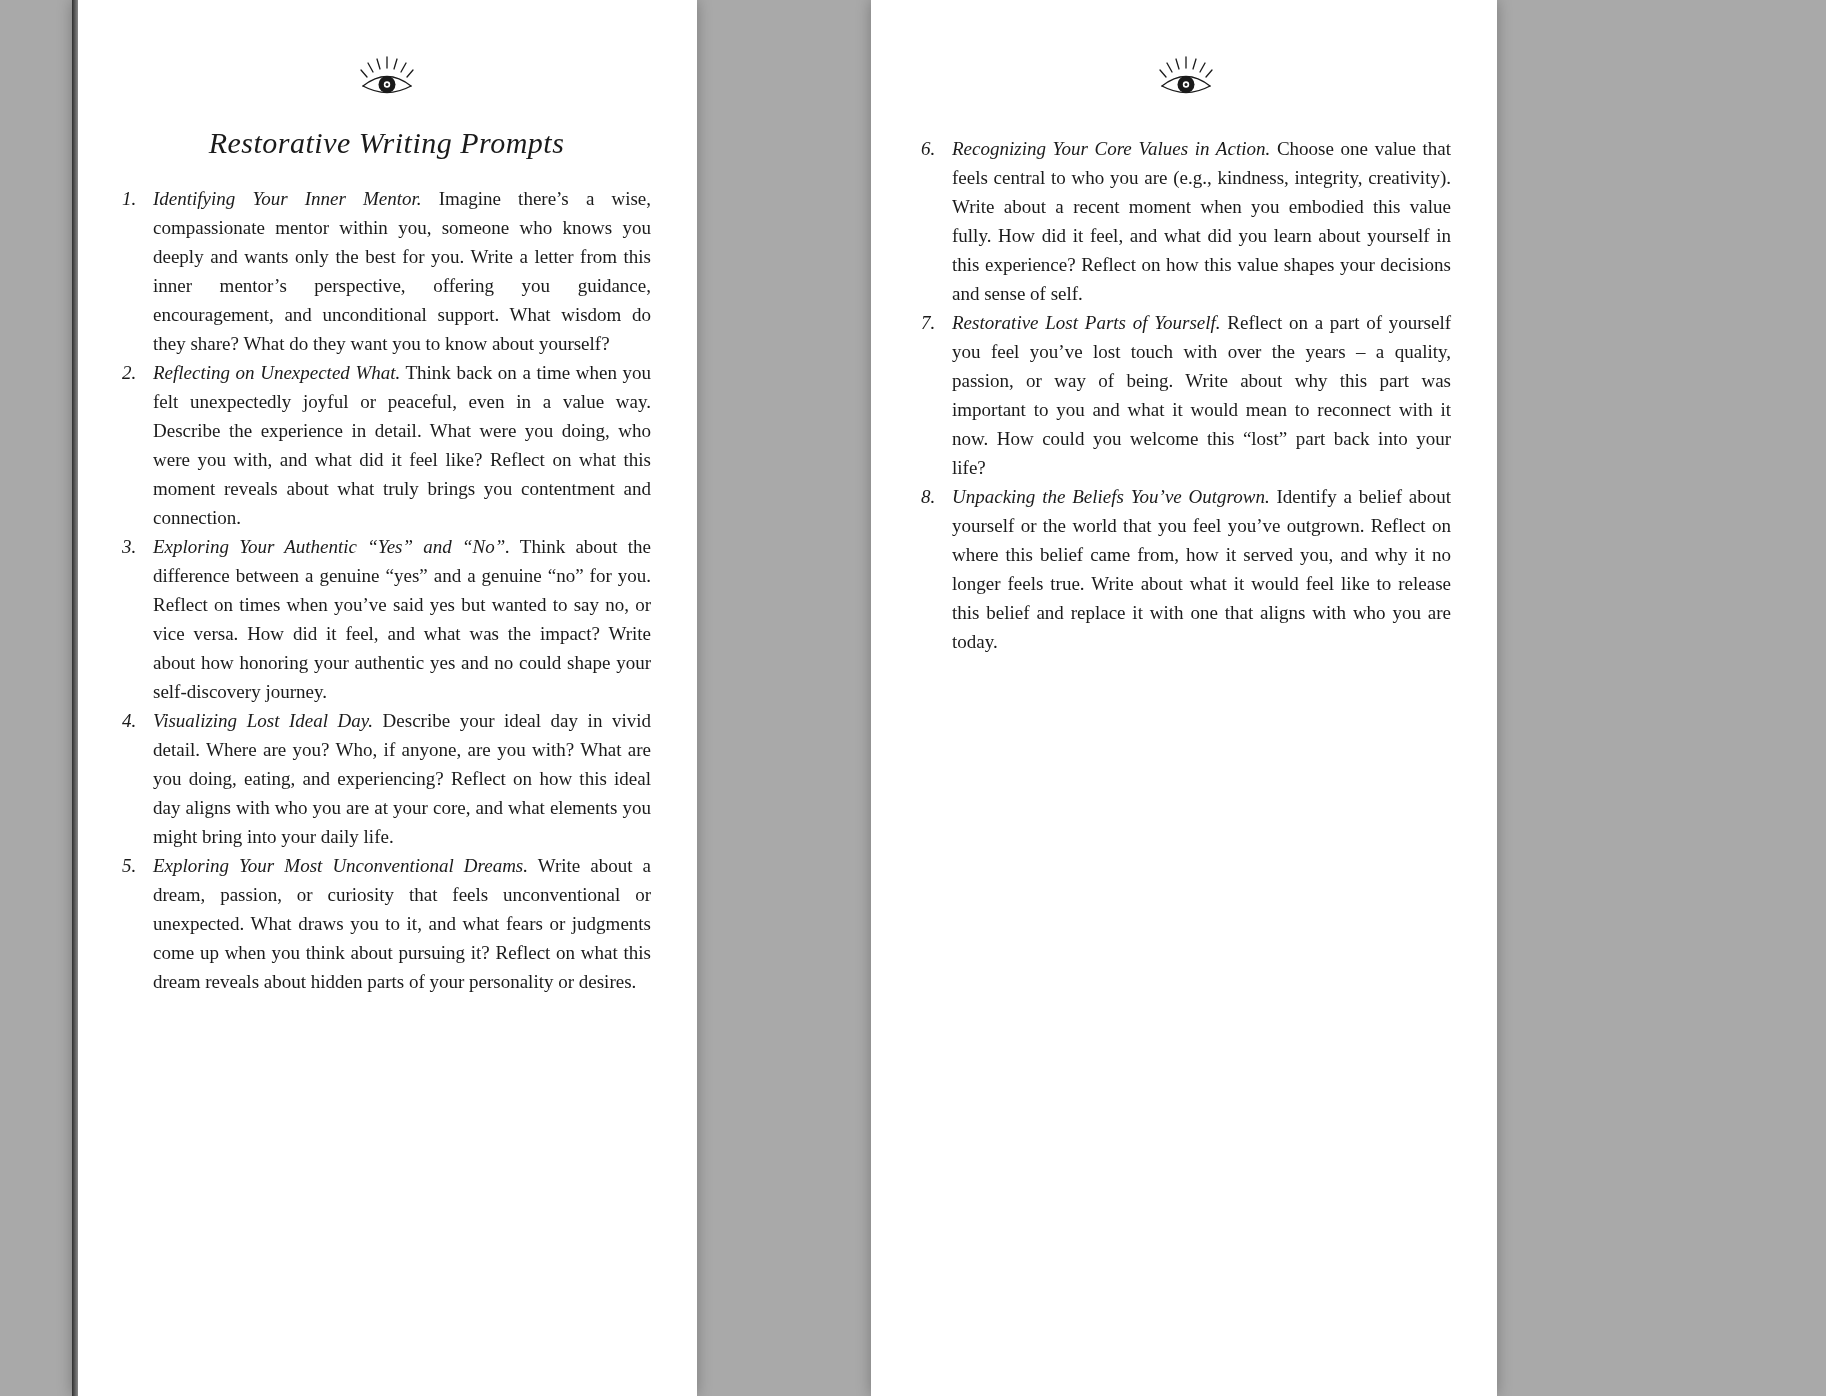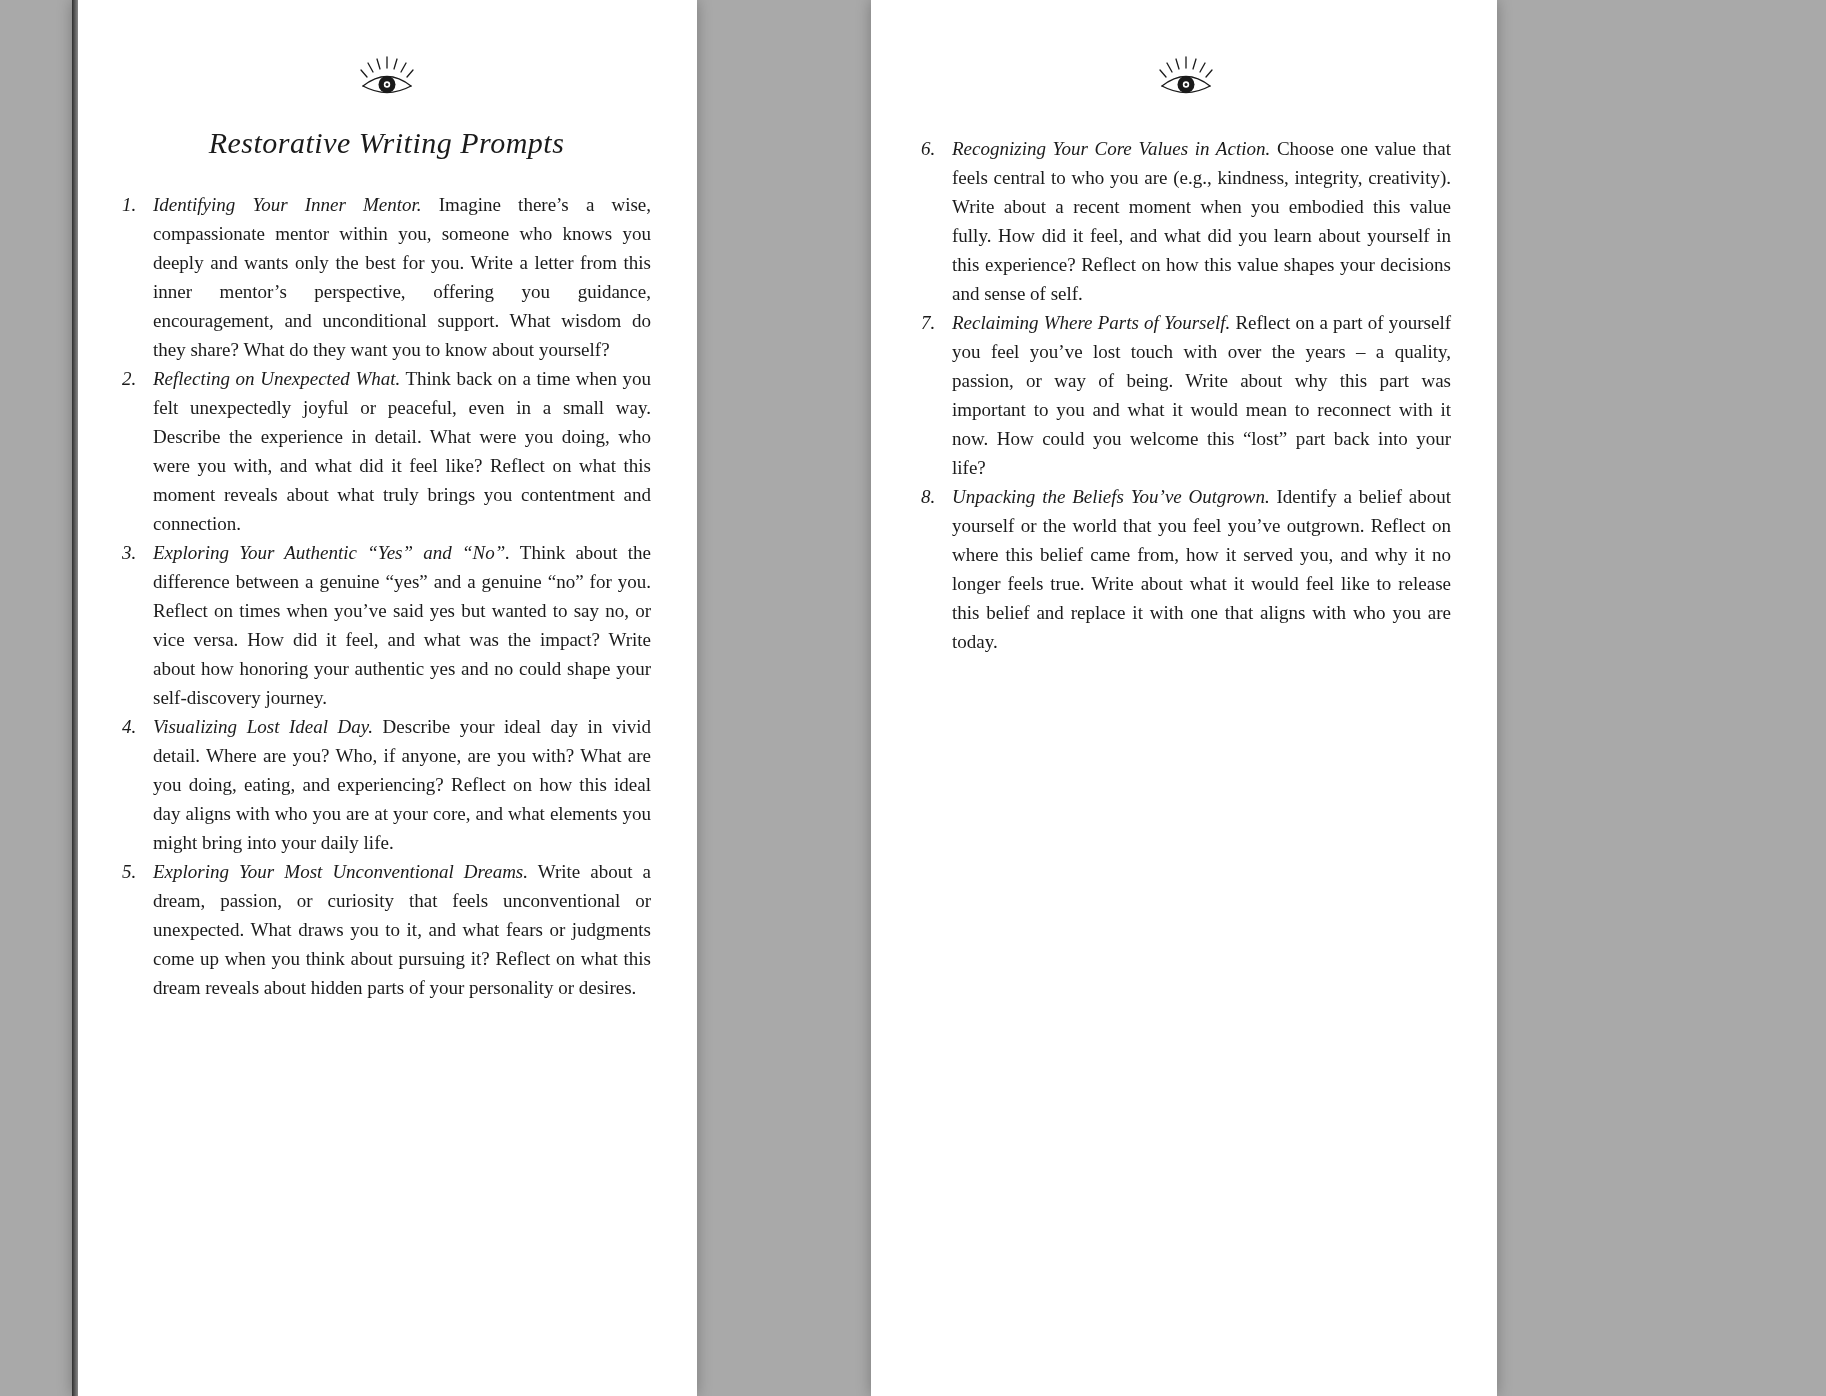--- a/index.html
+++ b/index.html
@@ -39,21 +39,21 @@
     text-align: center;
     height: 46px;
     margin-bottom: 0;
   }
   .page-title {
     text-align: center;
     font-style: italic;
     font-size: 30px;
     font-weight: 400;
     letter-spacing: 0.5px;
-    margin: 24px 0 30px 0;
+    margin: 24px 0 24px 0;
     color: #1b1b1b;
   }
   .prompt-list {
     font-size: 19px;
     line-height: 29px;
     color: #1b1b1b;
   }
   .page-right .prompt-list {
     margin-top: 32px;
   }
@@ -103,21 +103,21 @@
 
       <h1 class="page-title">Restorative Writing Prompts</h1>
 
       <div class="prompt-list">
         <div class="prompt-item">
           <span class="prompt-num">1.</span>
           <div class="prompt-text"><span class="prompt-lead">Identifying Your Inner Mentor.</span> <span>Imagine there’s a wise, compassionate mentor within you, someone who knows you deeply and wants only the best for you. Write a letter from this inner mentor’s perspective, offering you guidance, encouragement, and unconditional support. What wisdom do they share? What do they want you to know about yourself?</span></div>
         </div>
         <div class="prompt-item">
           <span class="prompt-num">2.</span>
-          <div class="prompt-text"><span class="prompt-lead">Reflecting on Unexpected What.</span> <span>Think back on a time when you felt unexpectedly joyful or peaceful, even in a small way. Describe the experience in detail. What were you doing, who were you with, and what did it feel like? Reflect on what this moment reveals about what truly brings you contentment and connection.</span></div>
+          <div class="prompt-text"><span class="prompt-lead">Reflecting on Unexpected What.</span> <span>Think back on a time when you felt unexpectedly joyful or peaceful, even in a value way. Describe the experience in detail. What were you doing, who were you with, and what did it feel like? Reflect on what this moment reveals about what truly brings you contentment and connection.</span></div>
         </div>
         <div class="prompt-item">
           <span class="prompt-num">3.</span>
           <div class="prompt-text"><span class="prompt-lead">Exploring Your Authentic “Yes” and “No”.</span> <span>Think about the difference between a genuine “yes” and a genuine “no” for you. Reflect on times when you’ve said yes but wanted to say no, or vice versa. How did it feel, and what was the impact? Write about how honoring your authentic yes and no could shape your self-discovery journey.</span></div>
         </div>
         <div class="prompt-item">
           <span class="prompt-num">4.</span>
           <div class="prompt-text"><span class="prompt-lead">Visualizing Lost Ideal Day.</span> <span>Describe your ideal day in vivid detail. Where are you? Who, if anyone, are you with? What are you doing, eating, and experiencing? Reflect on how this ideal day aligns with who you are at your core, and what elements you might bring into your daily life.</span></div>
         </div>
         <div class="prompt-item">
@@ -149,21 +149,21 @@
         </svg>
       </div>
 
       <div class="prompt-list">
         <div class="prompt-item">
           <span class="prompt-num">6.</span>
           <div class="prompt-text"><span class="prompt-lead">Recognizing Your Core Values in Action.</span> <span>Choose one value that feels central to who you are (e.g., kindness, integrity, creativity). Write about a recent moment when you embodied this value fully. How did it feel, and what did you learn about yourself in this experience? Reflect on how this value shapes your decisions and sense of self.</span></div>
         </div>
         <div class="prompt-item">
           <span class="prompt-num">7.</span>
-          <div class="prompt-text"><span class="prompt-lead">Reclaiming Where Parts of Yourself.</span> <span>Reflect on a part of yourself you feel you’ve lost touch with over the years – a quality, passion, or way of being. Write about why this part was important to you and what it would mean to reconnect with it now. How could you welcome this “lost” part back into your life?</span></div>
+          <div class="prompt-text"><span class="prompt-lead">Restorative Lost Parts of Yourself.</span> <span>Reflect on a part of yourself you feel you’ve lost touch with over the years – a quality, passion, or way of being. Write about why this part was important to you and what it would mean to reconnect with it now. How could you welcome this “lost” part back into your life?</span></div>
         </div>
         <div class="prompt-item">
           <span class="prompt-num">8.</span>
           <div class="prompt-text"><span class="prompt-lead">Unpacking the Beliefs You’ve Outgrown.</span> <span>Identify a belief about yourself or the world that you feel you’ve outgrown. Reflect on where this belief came from, how it served you, and why it no longer feels true. Write about what it would feel like to release this belief and replace it with one that aligns with who you are today.</span></div>
         </div>
       </div>
     </div>
   </div>
 
 </div>

